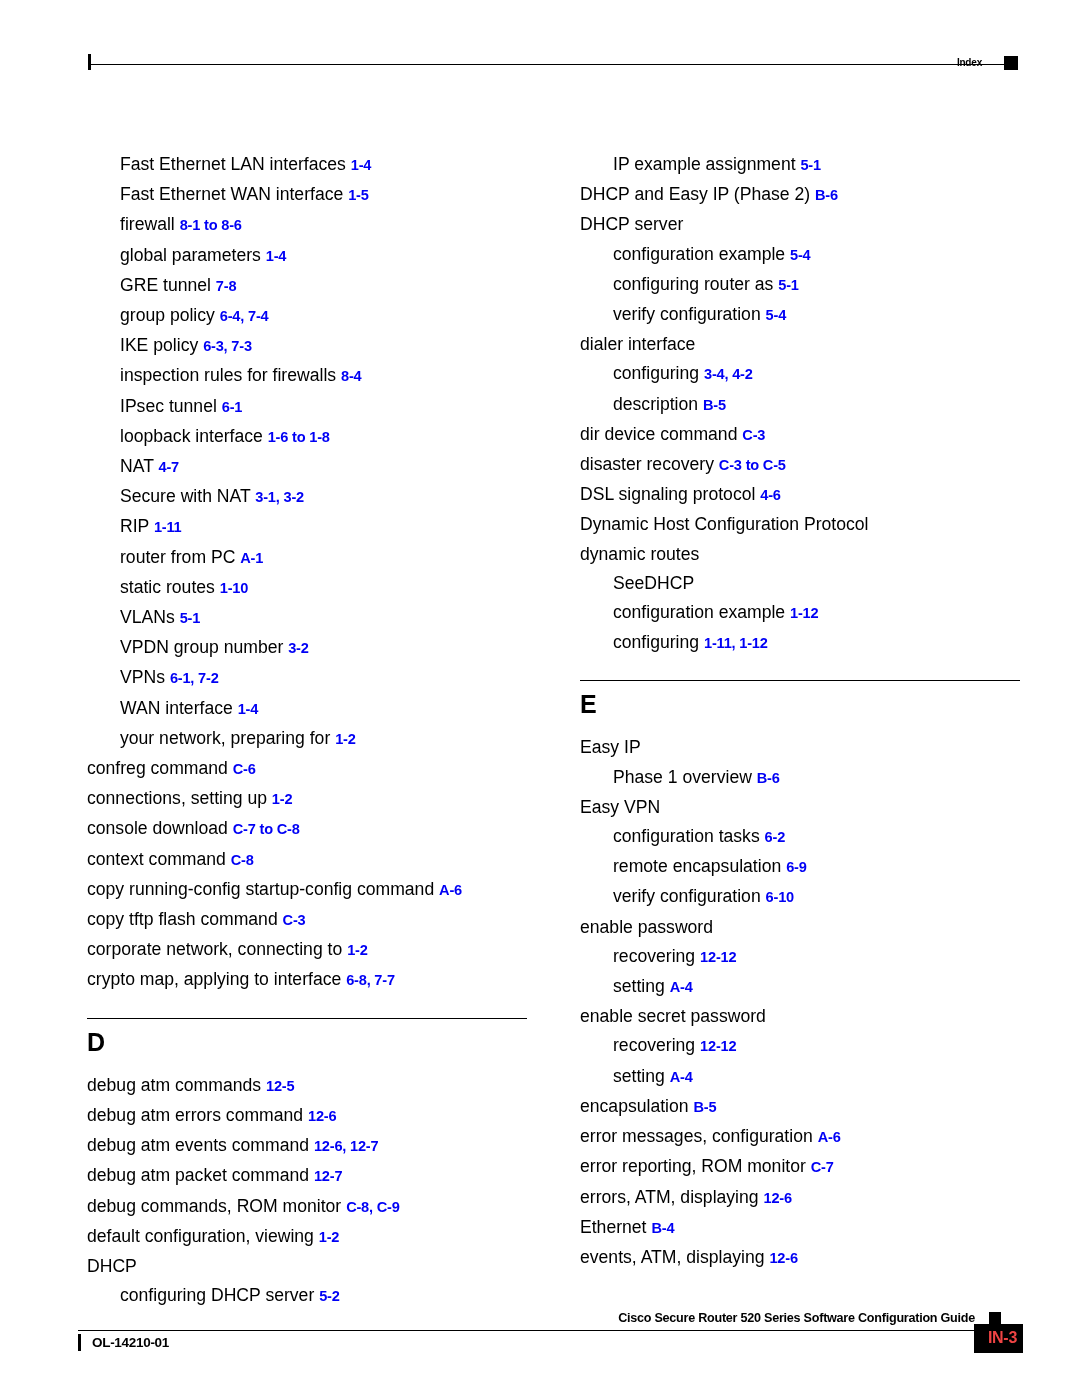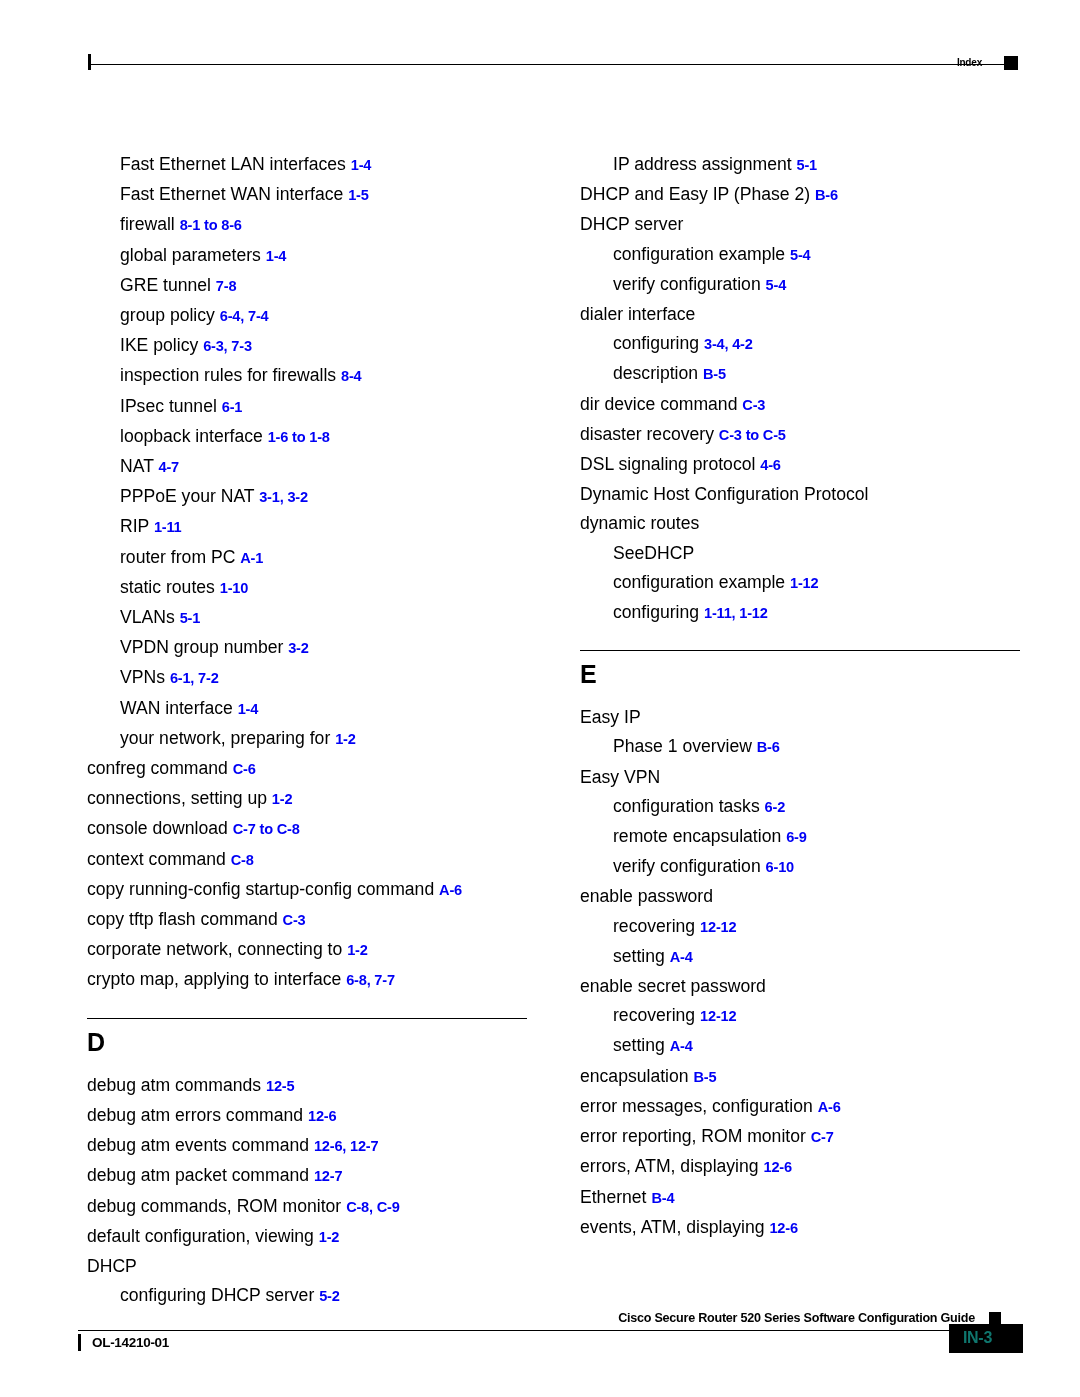--- a/index.html
+++ b/index.html
@@ -152,25 +152,25 @@
     font-size: 13.5px;
     font-weight: bold;
     letter-spacing: -0.3px;
     line-height: 18px;
   }
   #footer-pagebox {
     position: absolute;
     right: 0px;
     top: 14px;
     background: #000000;
-    color: #0f766e;
+    color: #ef4444;
     font-size: 16px;
     font-weight: bold;
     letter-spacing: -0.3px;
-    padding: 5px 31px 6px 14px;
+    padding: 5px 6px 6px 14px;
     line-height: 18px;
   }
 </style>
 </head>
 <body>
 
 <div id="page-header">
   <div id="header-tick"></div>
   <div id="header-rule"></div>
   <div id="header-title">Index</div>
@@ -183,21 +183,21 @@
       <div class="entry lvl2"><span class="term">Fast Ethernet WAN interface</span> <span class="locs">1-5</span></div>
       <div class="entry lvl2"><span class="term">firewall</span> <span class="locs">8-1 to 8-6</span></div>
       <div class="entry lvl2"><span class="term">global parameters</span> <span class="locs">1-4</span></div>
       <div class="entry lvl2"><span class="term">GRE tunnel</span> <span class="locs">7-8</span></div>
       <div class="entry lvl2"><span class="term">group policy</span> <span class="locs">6-4, 7-4</span></div>
       <div class="entry lvl2"><span class="term">IKE policy</span> <span class="locs">6-3, 7-3</span></div>
       <div class="entry lvl2"><span class="term">inspection rules for firewalls</span> <span class="locs">8-4</span></div>
       <div class="entry lvl2"><span class="term">IPsec tunnel</span> <span class="locs">6-1</span></div>
       <div class="entry lvl2"><span class="term">loopback interface</span> <span class="locs">1-6 to 1-8</span></div>
       <div class="entry lvl2"><span class="term">NAT</span> <span class="locs">4-7</span></div>
-      <div class="entry lvl2"><span class="term">PPPoE your NAT</span> <span class="locs">3-1, 3-2</span></div>
+      <div class="entry lvl2"><span class="term">Secure with NAT</span> <span class="locs">3-1, 3-2</span></div>
       <div class="entry lvl2"><span class="term">RIP</span> <span class="locs">1-11</span></div>
       <div class="entry lvl2"><span class="term">router from PC</span> <span class="locs">A-1</span></div>
       <div class="entry lvl2"><span class="term">static routes</span> <span class="locs">1-10</span></div>
       <div class="entry lvl2"><span class="term">VLANs</span> <span class="locs">5-1</span></div>
       <div class="entry lvl2"><span class="term">VPDN group number</span> <span class="locs">3-2</span></div>
       <div class="entry lvl2"><span class="term">VPNs</span> <span class="locs">6-1, 7-2</span></div>
       <div class="entry lvl2"><span class="term">WAN interface</span> <span class="locs">1-4</span></div>
       <div class="entry lvl2"><span class="term">your network, preparing for</span> <span class="locs">1-2</span></div>
       <div class="entry lvl1"><span class="term">confreg command</span> <span class="locs">C-6</span></div>
       <div class="entry lvl1"><span class="term">connections, setting up</span> <span class="locs">1-2</span></div>
@@ -219,24 +219,25 @@
         <div class="entry lvl1"><span class="term">debug commands, ROM monitor</span> <span class="locs">C-8, C-9</span></div>
         <div class="entry lvl1"><span class="term">default configuration, viewing</span> <span class="locs">1-2</span></div>
         <div class="entry lvl1"><span class="term">DHCP</span></div>
         <div class="entry lvl2"><span class="term">configuring DHCP server</span> <span class="locs">5-2</span></div>
       </div>
   </div>
 </div>
 
 <div class="column" id="column-right">
   <div id="right-entries">
-      <div class="entry lvl2"><span class="term">IP address assignment</span> <span class="locs">5-1</span></div>
+      <div class="entry lvl2"><span class="term">IP example assignment</span> <span class="locs">5-1</span></div>
       <div class="entry lvl1"><span class="term">DHCP and Easy IP (Phase 2)</span> <span class="locs">B-6</span></div>
       <div class="entry lvl1"><span class="term">DHCP server</span></div>
       <div class="entry lvl2"><span class="term">configuration example</span> <span class="locs">5-4</span></div>
+      <div class="entry lvl2"><span class="term">configuring router as</span> <span class="locs">5-1</span></div>
       <div class="entry lvl2"><span class="term">verify configuration</span> <span class="locs">5-4</span></div>
       <div class="entry lvl1"><span class="term">dialer interface</span></div>
       <div class="entry lvl2"><span class="term">configuring</span> <span class="locs">3-4, 4-2</span></div>
       <div class="entry lvl2"><span class="term">description</span> <span class="locs">B-5</span></div>
       <div class="entry lvl1"><span class="term">dir device command</span> <span class="locs">C-3</span></div>
       <div class="entry lvl1"><span class="term">disaster recovery</span> <span class="locs">C-3 to C-5</span></div>
       <div class="entry lvl1"><span class="term">DSL signaling protocol</span> <span class="locs">4-6</span></div>
       <div class="entry lvl1"><span class="term">Dynamic Host Configuration Protocol</span></div>
       <div class="entry lvl1"><span class="term">dynamic routes</span></div>
       <div class="entry lvl2"><span class="term">SeeDHCP</span></div>

